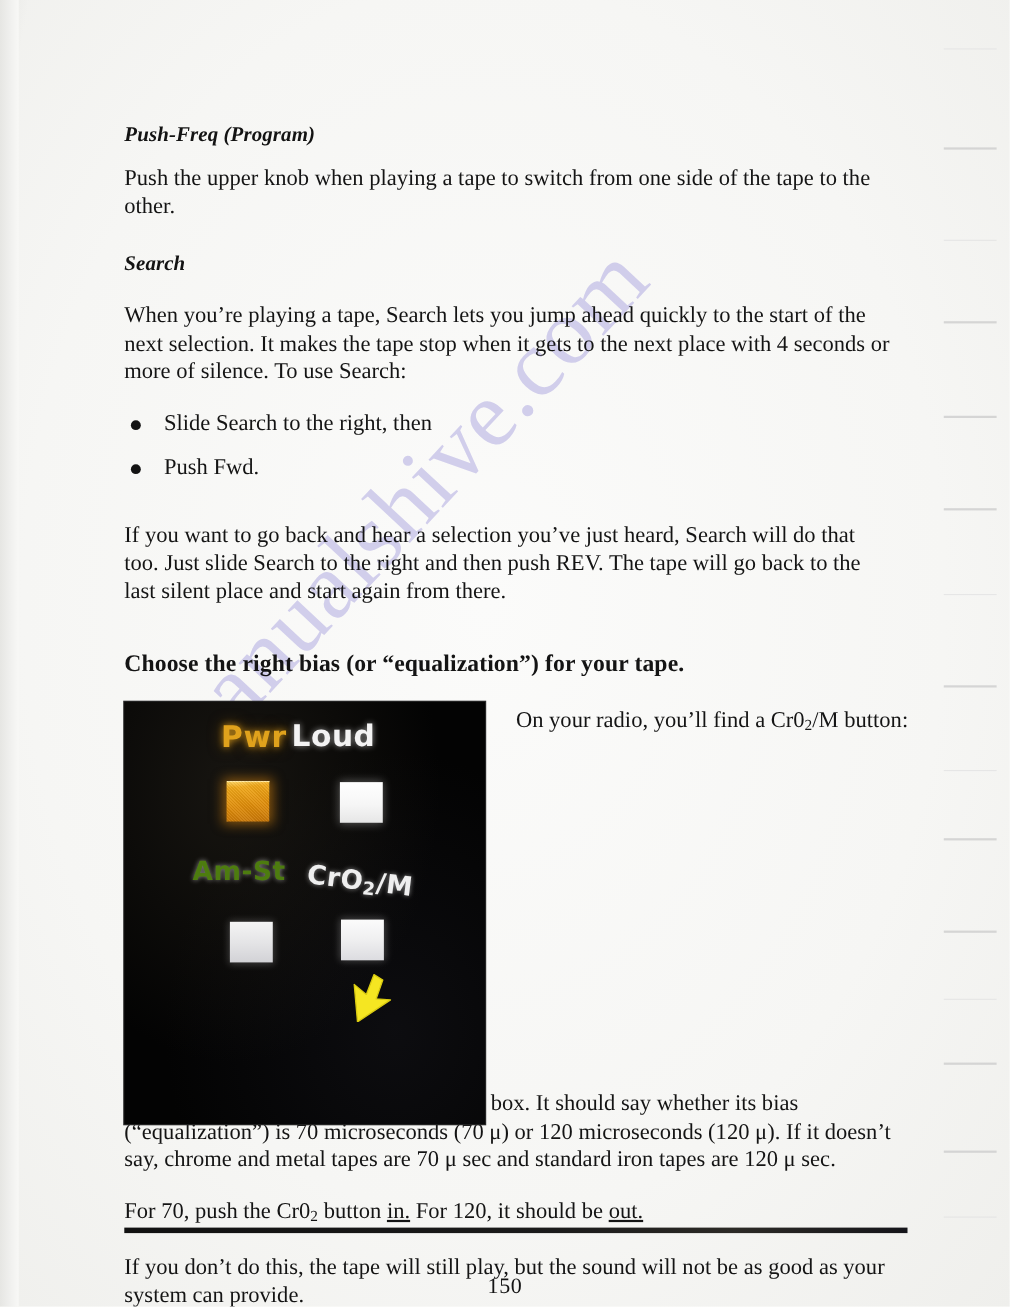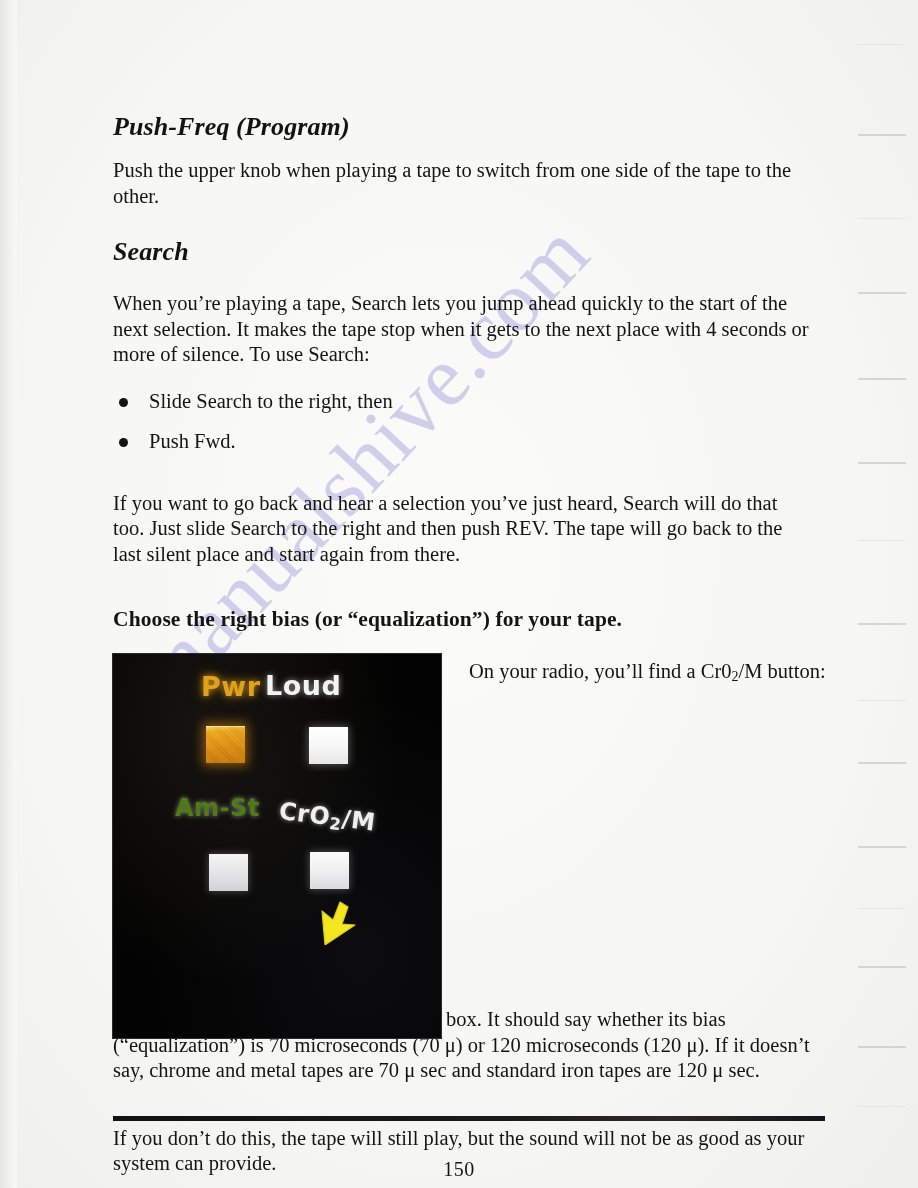--- a/index.html
+++ b/index.html
@@ -58,21 +58,21 @@
 
   
   .content {
     position: absolute;
     left: 113px;
     top: 112px;
     width: 700px;
   }
 
   h2.sec-head {
-    font-size: 26px;
+    font-size: 19px;
     font-weight: bold;
     font-style: italic;
     margin: 0 0 16px 0;
     letter-spacing: 0.1px;
     color: #131313;
   }
 
   h2.sec-head.tight { margin-bottom: 24px; }
 
   h2.bias-head {
@@ -360,20 +360,21 @@
       </div>
 
     </div>
 
     <div class="gap-sm"></div>
 
     <p class="body">Now look at your tape, or on its label or box. It should say whether its bias (“equalization”) is 70 microseconds (70 μ) or 120 microseconds (120 μ). If it doesn’t say, chrome and metal tapes are 70 μ  sec and standard iron tapes are 120 μ sec.</p>
 
     <div class="gap-sm"></div>
 
+    <p class="body"><span>For 70, push the Cr0</span><sub>2</sub><span> button </span><u class="ul">in.</u><span> For 120, it should be </span><u class="ul">out.</u></p>
 
     <div class="gap-sm"></div>
 
     <p class="body">If you don’t do this, the tape will still play, but the sound will not be as good as your system can provide.</p>
 
   </div>
 
   <div class="footer-rule"></div>
   <div class="page-num">150</div>
 

